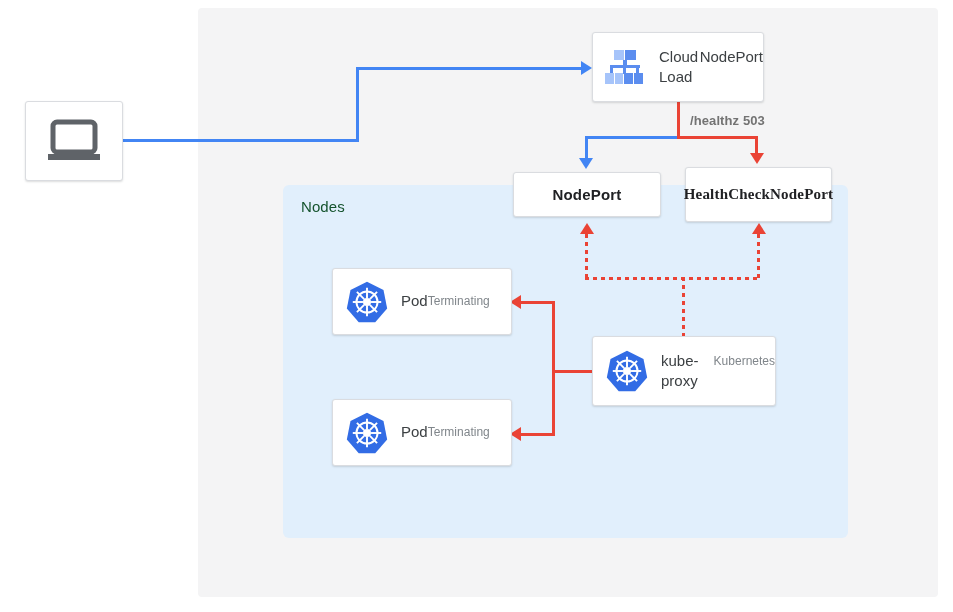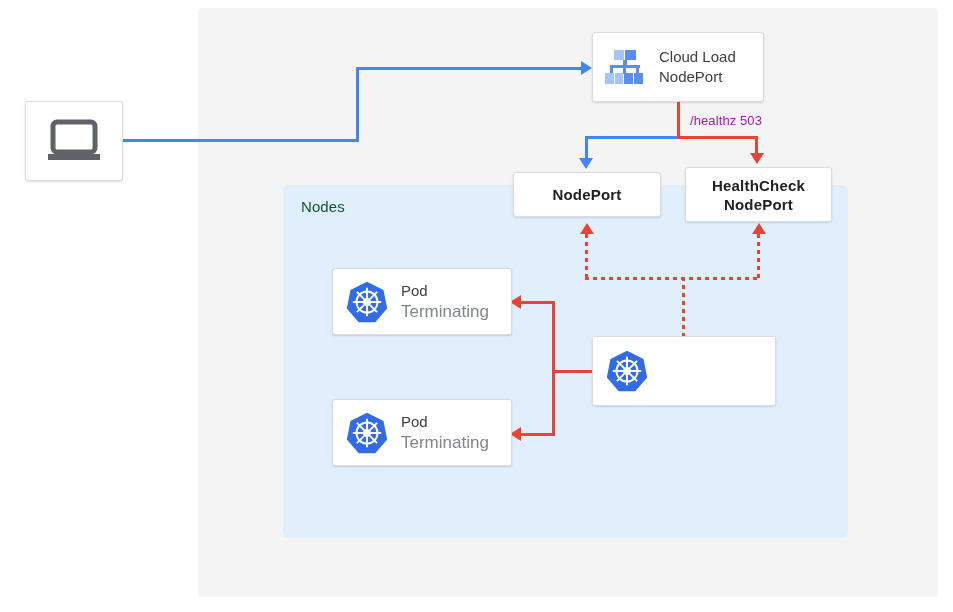--- a/index.html
+++ b/index.html
@@ -58,47 +58,47 @@
   .card.plain {
     justify-content: center;
     text-align: center;
   }
   .card-title {
     font-size: 15px;
     color: #3c4043;
     line-height: 20px;
   }
   .card-sub {
-    font-size: 17px;
+    font-size: 12px;
     color: #80868b;
     line-height: 21px;
   }
   .card-strong {
     font-size: 15px;
     font-weight: bold;
     color: #202124;
     line-height: 19px;
     letter-spacing: .2px;
   }
-  .card-text-block { display: flex; flex-direction: column; }
+  .card-text-block { display: flex; flex-direction: row; }
 
   
   #client-box {
     left: 25px; top: 101px; width: 98px; height: 80px;
     justify-content: center;
   }
   #clb-box {
     left: 592px; top: 32px; width: 172px; height: 70px;
     padding-left: 10px;
   }
   #nodeport-box {
     left: 513px; top: 172px; width: 148px; height: 45px;
   }
   #hc-nodeport-box {
-    left: 685px; top: 167px; width: 147px; height: 55px;
+    left: 685px; top: 167px; width: 147px; height: 55px; font-family: Liberation Serif, serif;
   }
   #pod-box-1 {
     left: 332px; top: 268px; width: 180px; height: 67px;
     padding-left: 12px;
   }
   #pod-box-2 {
     left: 332px; top: 399px; width: 180px; height: 67px;
     padding-left: 12px;
   }
   #kube-proxy-box {
@@ -165,22 +165,22 @@
     position: absolute;
     height: 3px;
     background-image: linear-gradient(to right, #ea4335 50%, rgba(0,0,0,0) 0%);
     background-size: 8px 3px;
     background-repeat: repeat-x;
   }
 
   .edge-label {
     position: absolute;
     font-size: 13px;
-    font-weight: normal;
-    color: #a21caf;
+    font-weight: bold;
+    color: #737373;
     letter-spacing: .1px;
     white-space: nowrap;
   }
   #healthz-label { left: 690px; top: 113px; }
 </style>
 </head>
 <body>
 
 <div id="canvas">
 
@@ -320,15 +320,19 @@
           <line x1="24" y1="28.4" x2="24" y2="39.5"></line>
           <line x1="8.5" y1="24" x2="19.6" y2="24"></line>
           <line x1="28.4" y1="24" x2="39.5" y2="24"></line>
           <line x1="13" y1="13" x2="20.9" y2="20.9"></line>
           <line x1="27.1" y1="27.1" x2="35" y2="35"></line>
           <line x1="35" y1="13" x2="27.1" y2="20.9"></line>
           <line x1="20.9" y1="27.1" x2="13" y2="35"></line>
         </g>
       </svg>
     </span>
+    <span class="card-text-block">
+      <span class="card-title">kube-proxy</span>
+      <span class="card-sub">Kubernetes</span>
+    </span>
   </div>
 
 </div>
 
 </body></html>

